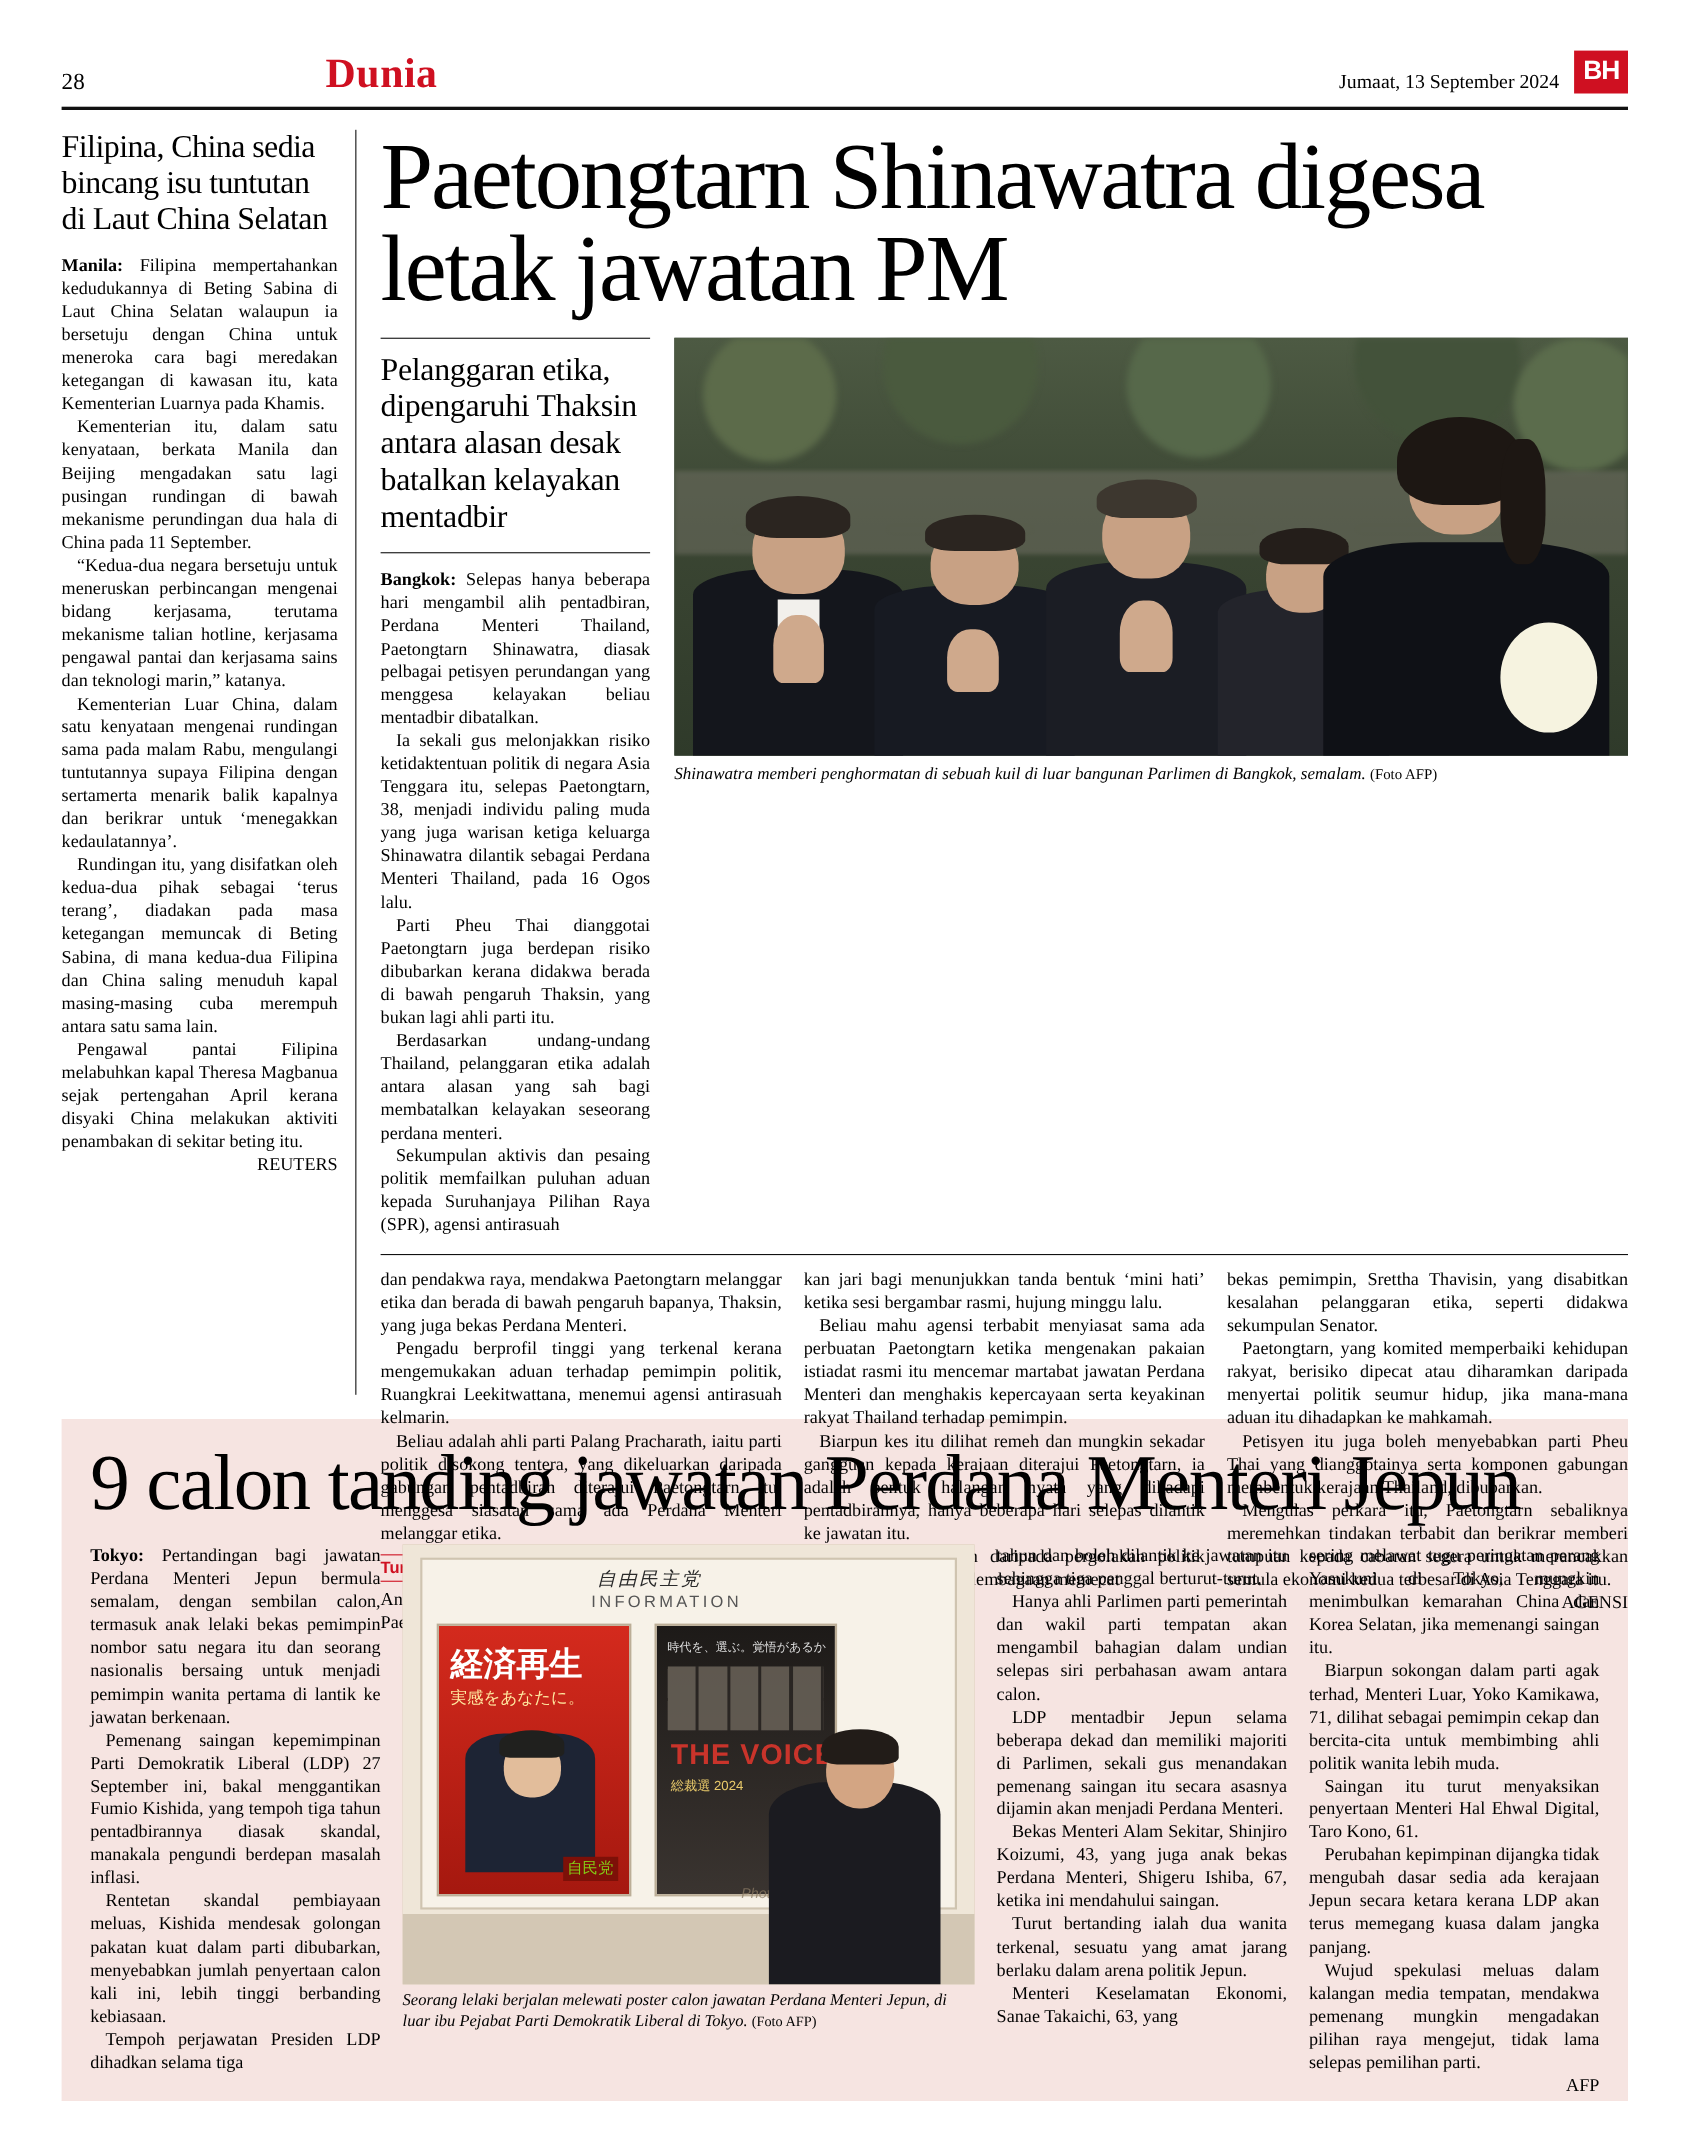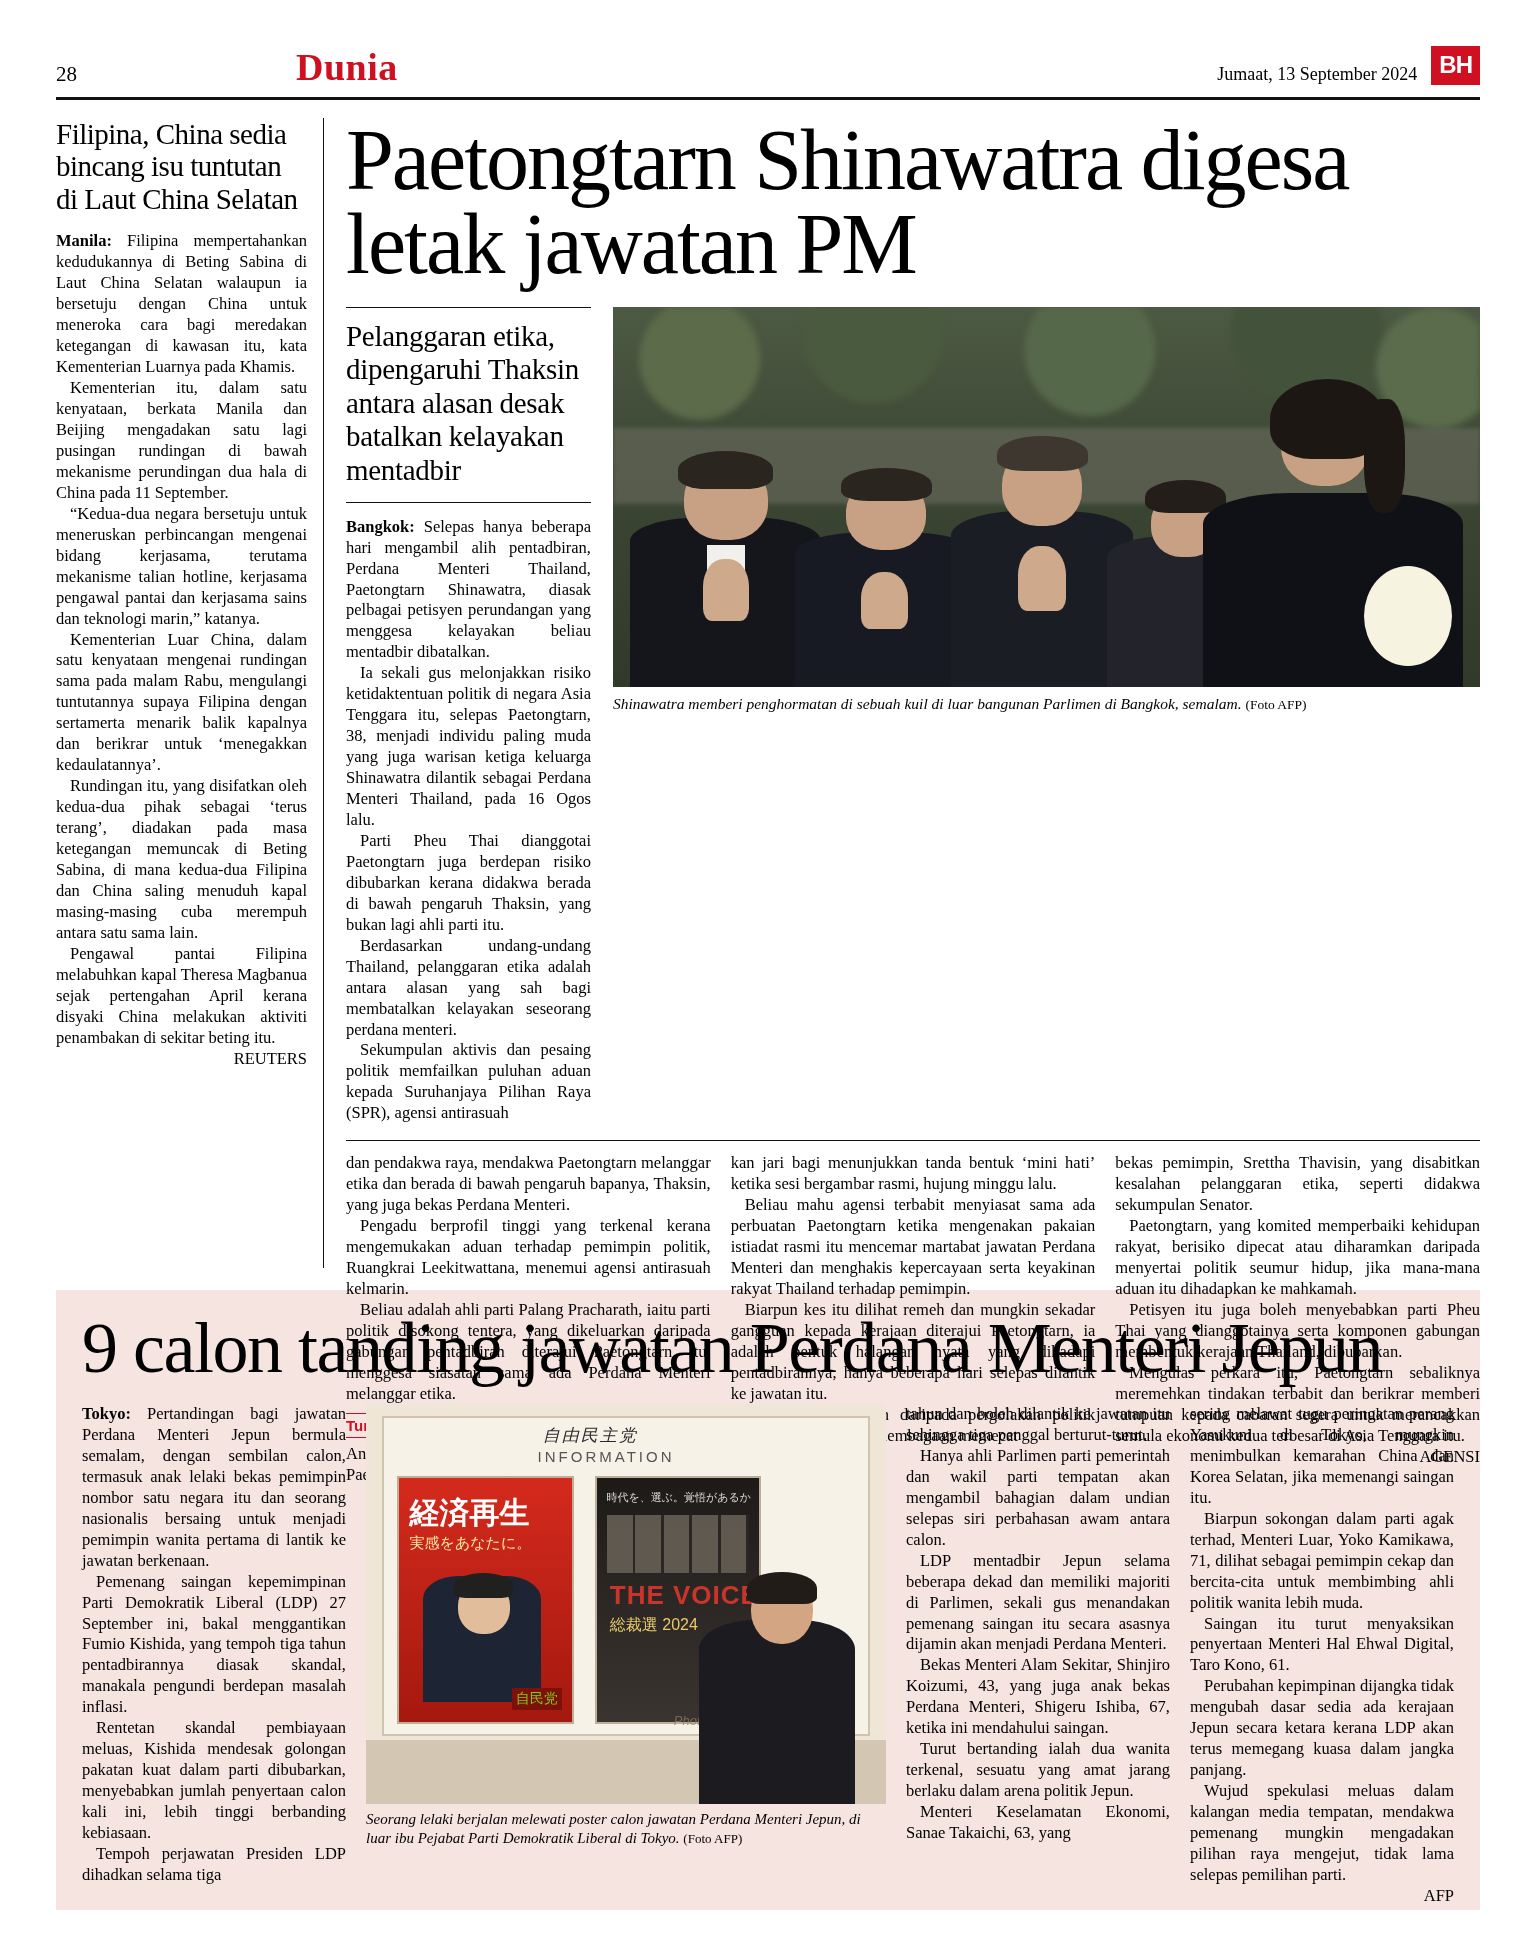--- a/index.html
+++ b/index.html
@@ -373,21 +373,21 @@
             <div class="p2-txt" style="left:6%;top:23%;font-size:15px;color:#ffe9a0;">実感をあなたに。</div>
             <div style="position:absolute;left:14%;bottom:8%;width:68%;height:52%;background:#1d2434;border-radius:30% 30% 0 0 / 18% 18% 0 0;"></div>
             <div style="position:absolute;left:34%;bottom:36%;width:30%;height:22%;background:#e2bd9b;border-radius:46%;"></div>
             <div style="position:absolute;left:32%;bottom:51%;width:34%;height:10%;background:#20201e;border-radius:50% 50% 20% 20%;"></div>
             <div class="p2-txt" style="right:6%;bottom:5%;font-size:14px;color:#84cc16;background:#7d1008;padding:2px 4px;">自民党</div>
           </div>
 
           <div class="p2-poster p2-dark" style="left:44%;top:18%;width:32%;height:62%;">
             <div class="p2-txt" style="left:6%;top:5%;font-size:11px;color:#ddd;">時代を、選ぶ。覚悟があるか</div>
             <div class="p2-txt" style="left:8%;top:42%;font-size:26px;color:#c9342b;font-weight:bold;letter-spacing:1px;">THE VOICE</div>
-            <div class="p2-txt" style="left:8%;top:56%;font-size:16px;color:#e8c96a;">総裁選 2024</div>
+            <div class="p2-txt" style="left:8%;top:56%;font-size:12px;color:#e8c96a;">総裁選 2024</div>
             <div style="position:absolute;left:6%;top:15%;width:88%;height:24%;background:
               repeating-linear-gradient(90deg,#6a6359 0 18%, #2b2724 18% 20%),
               repeating-linear-gradient(0deg,#6a6359 0 46%, #2b2724 46% 50%);opacity:.85;"></div>
           </div>
 
           <div class="p2-floor"></div>
           <div class="p2-txt" style="right:8%;bottom:19%;font-size:13px;font-style:italic;color:#8a7a63;opacity:.75;">Photo by Philip Fong di Chico</div>
           <div class="p2-man"></div>
           <div class="p2-manhead"></div>
           <div class="p2-manhair"></div>

